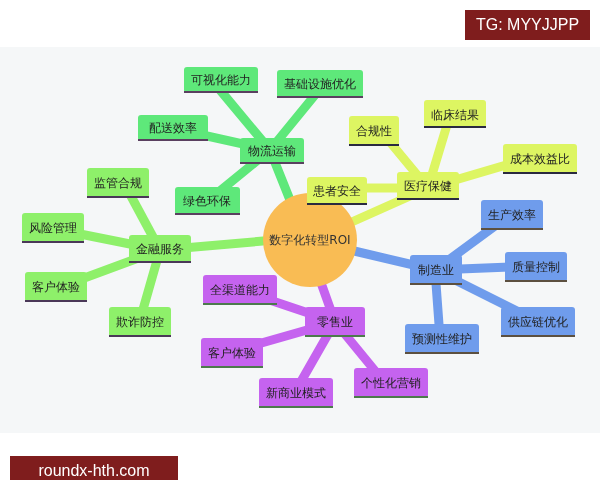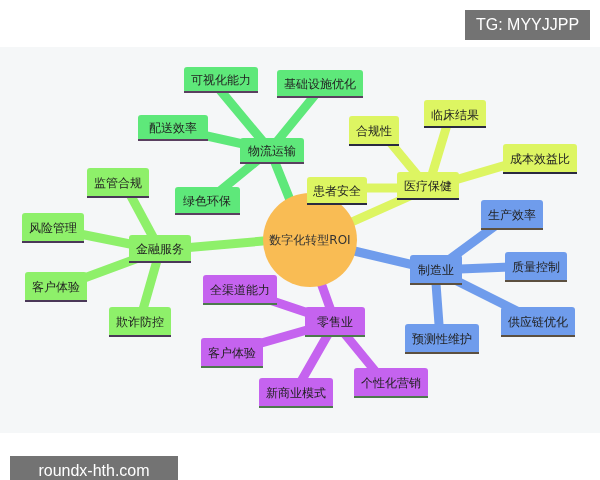--- a/index.html
+++ b/index.html
@@ -4,21 +4,21 @@
   <style>
     html, body { margin: 0; padding: 0; }
     body {
       width: 600px; height: 480px; background: #ffffff; position: relative; overflow: hidden;
       font-family: "DejaVu Sans", "Liberation Sans", sans-serif;
     }
     .canvas {
       position: absolute; left: 0; top: 47px; width: 600px; height: 386px; background: #f5f7f8;
     }
     .watermark {
-      position: absolute; background: #737373; color: #ffffff;
+      position: absolute; background: #7f1d1d; color: #ffffff;
       font-family: "Liberation Sans", "DejaVu Sans", sans-serif; font-size: 16px;
       display: flex; align-items: center; justify-content: center;
     }
     .wm-top { left: 465px; top: 10px; width: 125px; height: 30px; }
     .wm-bottom { left: 10px; top: 456px; width: 168px; height: 30px; }
     svg { position: absolute; left: 0; top: 0; }
     .node-label { font-size: 12px; fill: #222; }
     .center-label { font-size: 12px; fill: #333; }
   </style>
 </head>

